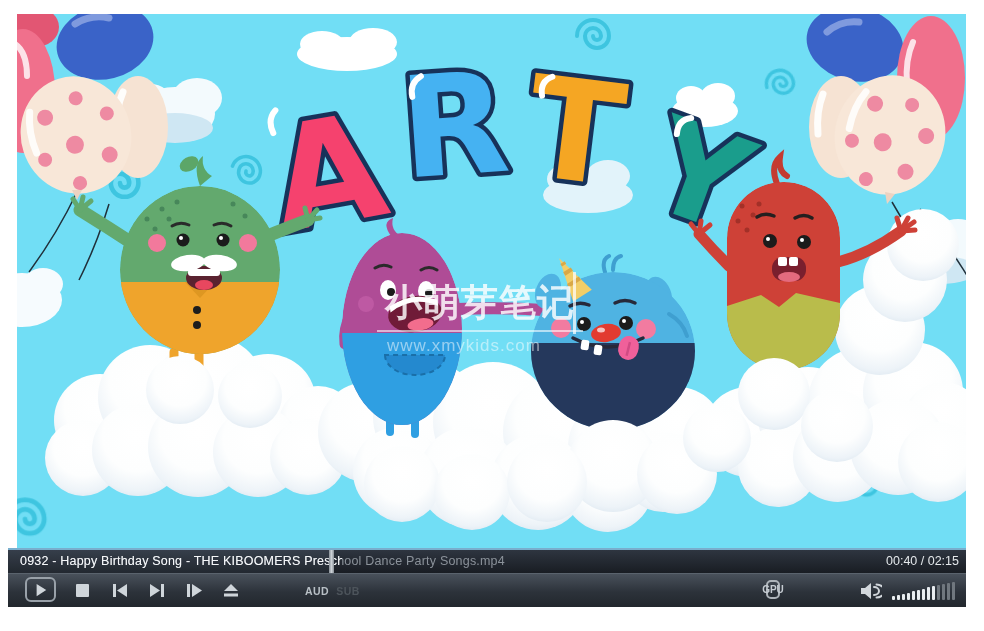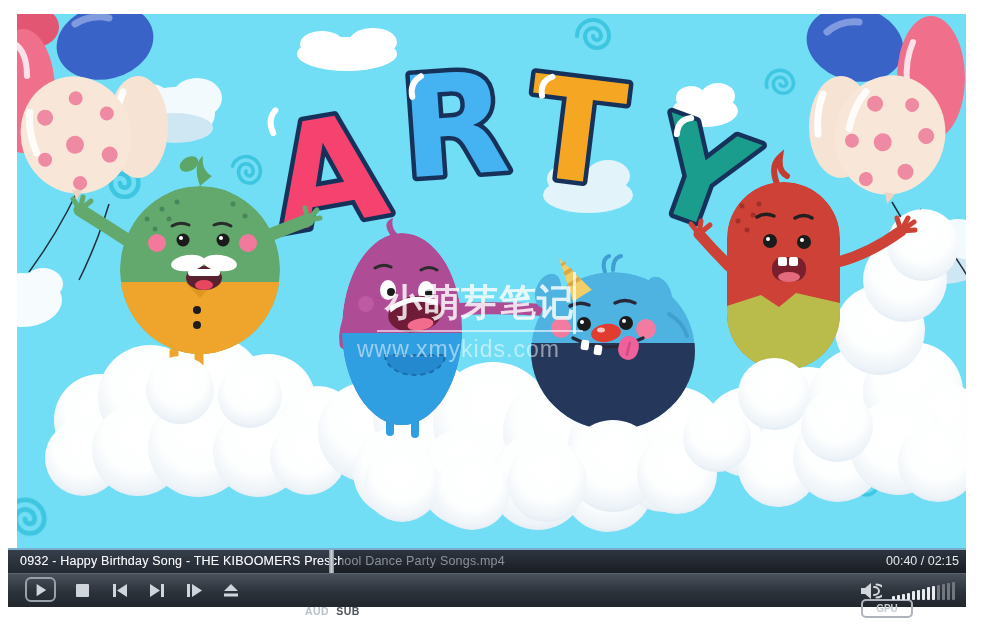--- a/index.html
+++ b/index.html
@@ -9,44 +9,44 @@
   .video{position:absolute;left:17px;top:14px;width:949px;height:534px;background:#71DEF5;overflow:hidden;}
   .video svg{position:absolute;left:0;top:0;}
   .blt{font-family:"DejaVu Sans",sans-serif;font-weight:bold;paint-order:stroke;
        stroke:#17325A;stroke-width:9px;stroke-linejoin:round;}
   
   .wm{position:absolute;z-index:5;pointer-events:none;}
   .wm-title{left:343px;top:264px;width:240px;text-align:center;font-size:37px;letter-spacing:1px;
             color:rgba(255,255,255,.82);font-weight:bold;}
   .wm-cursor{left:556px;top:258px;width:3px;height:62px;background:rgba(255,255,255,.72);}
   .wm-line{left:360px;top:316px;width:206px;height:2px;background:rgba(255,255,255,.58);}
-  .wm-url{left:340px;top:322px;width:240px;text-align:left;font-size:23px;letter-spacing:1px;
+  .wm-url{left:327px;top:322px;width:240px;text-align:center;font-size:17px;letter-spacing:1px;
           color:rgba(255,255,255,.5);}
   
   .toolbar{position:absolute;left:8px;top:548px;width:958px;height:59px;}
   .seek{position:relative;height:25px;box-sizing:border-box;border-top:2px solid #79aecd;
         background:linear-gradient(#2e3540,#191d23);overflow:hidden;}
   .seek-played{position:absolute;left:0;top:0;width:324px;height:100%;background:rgba(150,180,210,.08);}
   .fn{position:absolute;left:12px;top:0;line-height:22px;font-size:12.5px;white-space:nowrap;letter-spacing:.2px;}
   .fn-base{color:#8b929a;}
   .fn-top{color:#f4f6f8;clip-path:inset(0 calc(100% - 322px) 0 0);}
   .playhead{position:absolute;left:321px;top:0;width:5px;height:100%;
             background:linear-gradient(90deg,#878e95,#ccd1d6,#878e95);}
   .time{position:absolute;right:7px;top:0;line-height:22px;font-size:12.5px;color:#e3e7ea;}
   .controls{position:relative;height:34px;background:linear-gradient(#49515b,#2c323a 55%,#22272d);
             border-top:1px solid #5a636d;box-sizing:border-box;}
   .btn{position:absolute;display:flex;align-items:center;justify-content:center;cursor:pointer;}
   .btn svg{display:block;}
   .play-box{left:17px;top:3px;width:31px;height:25px;border:2px solid #99a1a9;border-radius:6px;box-sizing:border-box;}
   .ic{fill:#cfd5da;}
-  .txtbtn{font-size:10.5px;font-weight:bold;letter-spacing:.5px;top:0;height:33px;margin-top:20px;}
+  .txtbtn{font-size:10.5px;font-weight:bold;letter-spacing:.5px;top:0;height:33px;}
   .aud{left:294px;width:30px;color:#b9c0c6;}
   .sub{left:325px;width:30px;color:#4d545b;}
-  .gpu{left:853px;top:6px;width:52px;height:19px;border:2px solid #aeb4ba;border-radius:5px;
-       color:#c6ccd2;font-size:10px;font-weight:bold;box-sizing:border-box;margin-top:19px;}
+  .gpu{left:758px;top:6px;width:14px;height:19px;border:2px solid #aeb4ba;border-radius:5px;
+       color:#c6ccd2;font-size:10px;font-weight:bold;box-sizing:border-box;}
   .spk{left:850px;top:0;width:26px;height:33px;}
   .vol{position:absolute;left:884px;top:0;width:72px;height:33px;display:flex;align-items:flex-end;
        gap:2px;padding-bottom:7px;box-sizing:border-box;cursor:pointer;}
   .vb{width:3px;border-radius:1px;background:#e9edf0;}
   .vb.dim{background:#70777e;}
 </style>
 </head>
 <body>
 
 <div class="stage">

